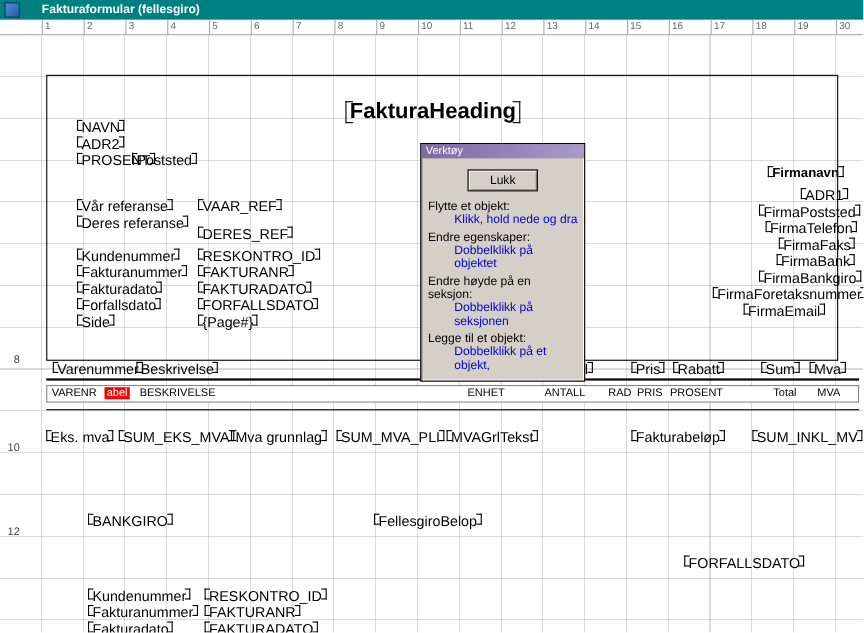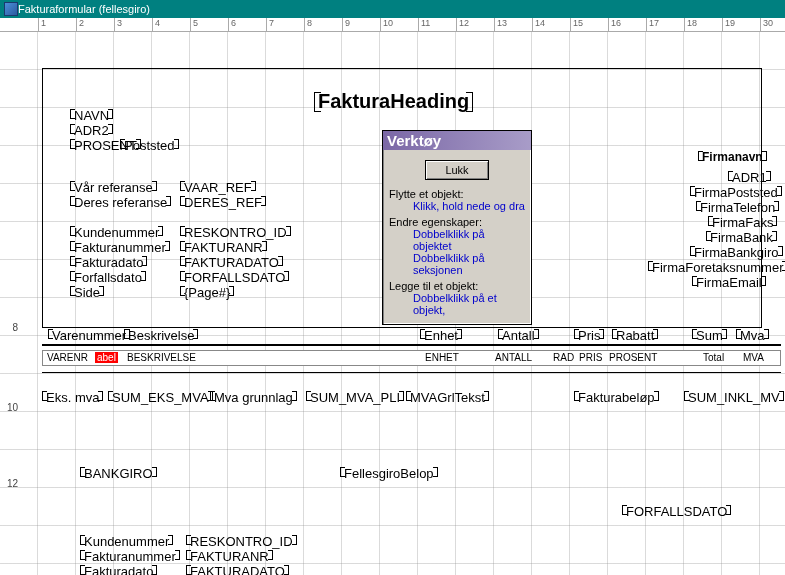--- a/index.html
+++ b/index.html
@@ -9,25 +9,25 @@
     font-family: "MS Sans Serif", Arial, sans-serif;
     font-size: 11px;
     background: #fff;
     position: relative;
     overflow: hidden;
   }
   .titlebar {
     height: 18px;
     background: #008080;
     color: #fff;
-    font-weight: normal;
+    font-weight: bold;
     padding: 2px 4px;
     display: flex;
     align-items: center;
-    gap: 0;
+    gap: 20px;
   }
   .titlebar .sysicon {
     width: 14px; height: 14px;
     background: linear-gradient(135deg,#4a90d9,#2c5aa0);
     border: 1px solid #1a3a6e;
   }
   .canvas {
     position: absolute;
     top: 18px; left: 0; right: 0; bottom: 0;
     background: #fff;
@@ -124,22 +124,22 @@
   .toolbox {
     position: absolute;
     width: 150px;
     background: #d4d0c8;
     border: 1px solid #000;
     box-shadow: 1px 1px 0 #808080 inset, -1px -1px 0 #fff inset;
   }
   .toolbox .tb-title {
     background: linear-gradient(to right,#7b68a6,#a89cc8);
     color: #fff;
-    font-size: 15px;
-    font-weight: bold;
+    font-size: 10px;
+    font-weight: normal;
     padding: 1px 4px;
   }
   .toolbox .tb-body {
     padding: 6px 6px 8px 6px;
   }
   .toolbox button {
     display: block;
     margin: 4px auto 8px auto;
     width: 64px; height: 20px;
     background: #d4d0c8;
@@ -195,42 +195,42 @@
     <div class="heading" style="top:58px; left:318px">FakturaHeading</div>
 
     <span class="fld" style="top:76px; left:72px">NAVN</span>
     <span class="fld" style="top:91px; left:72px">ADR2</span>
     <span class="fld" style="top:106px; left:72px">PROSENT</span>
     <span class="fld" style="top:106px; left:122px">Poststed</span>
 
     <span class="fld" style="top:148px; left:72px">Vår referanse</span>
     <span class="fld" style="top:148px; left:182px">VAAR_REF</span>
     <span class="fld" style="top:163px; left:72px">Deres referanse</span>
-    <span class="fld" style="top:163px; left:182px">DERES_REF</span>
+    <span class="fld" style="top:173px; left:182px">DERES_REF</span>
 
     <span class="fld" style="top:193px; left:72px">Kundenummer</span>
     <span class="fld" style="top:193px; left:182px">RESKONTRO_ID</span>
     <span class="fld" style="top:208px; left:72px">Fakturanummer</span>
     <span class="fld" style="top:208px; left:182px">FAKTURANR</span>
     <span class="fld" style="top:223px; left:72px">Fakturadato</span>
     <span class="fld" style="top:223px; left:182px">FAKTURADATO</span>
     <span class="fld" style="top:238px; left:72px">Forfallsdato</span>
     <span class="fld" style="top:238px; left:182px">FORFALLSDATO</span>
     <span class="fld" style="top:253px; left:72px">Side</span>
     <span class="fld" style="top:253px; left:182px">{Page#}</span>
 
     <span class="fld" style="top:118px; left:700px; font-size:12px; font-weight:bold">Firmanavn</span>
     <span class="fld" style="top:138px; left:730px">ADR1</span>
     <span class="fld" style="top:153px; left:692px">FirmaPoststed</span>
     <span class="fld" style="top:168px; left:698px">FirmaTelefon</span>
     <span class="fld" style="top:183px; left:710px">FirmaFaks</span>
     <span class="fld" style="top:198px; left:708px">FirmaBank</span>
     <span class="fld" style="top:213px; left:692px">FirmaBankgiro</span>
     <span class="fld" style="top:228px; left:650px">FirmaForetaksnummer</span>
-    <span class="fld" style="top:243px; left:694px">FirmaEmail</span>
+    <span class="fld" style="top:243px; left:678px">FirmaEmail</span>
 
     <span class="fld" style="top:296px; left:50px">Varenummer</span>
     <span class="fld" style="top:296px; left:126px">Beskrivelse</span>
     <span class="fld" style="top:296px; left:422px">Enhet</span>
     <span class="fld" style="top:296px; left:500px">Antall</span>
     <span class="fld" style="top:296px; left:576px">Pris</span>
     <span class="fld" style="top:296px; left:614px">Rabatt</span>
     <span class="fld" style="top:296px; left:694px">Sum</span>
     <span class="fld" style="top:296px; left:738px">Mva</span>
 
@@ -271,20 +271,21 @@
     <span class="fld" style="top:532px; left:188px">FAKTURADATO</span>
 
     <div class="toolbox" style="top:98px; left:382px">
       <div class="tb-title">Verktøy</div>
       <div class="tb-body">
         <button>Lukk</button>
         <div class="hint-h">Flytte et objekt:</div>
         <div class="hint-a">Klikk, hold nede og dra</div>
         <div class="hint-h">Endre egenskaper:</div>
         <div class="hint-a">Dobbelklikk på objektet</div>
+        <div class="hint-h">Endre høyde på en seksjon:</div>
         <div class="hint-a">Dobbelklikk på seksjonen</div>
         <div class="hint-h">Legge til et objekt:</div>
         <div class="hint-a">Dobbelklikk på et objekt,</div>
       </div>
     </div>
 
   </div>
 </div>
 
 </body></html>

